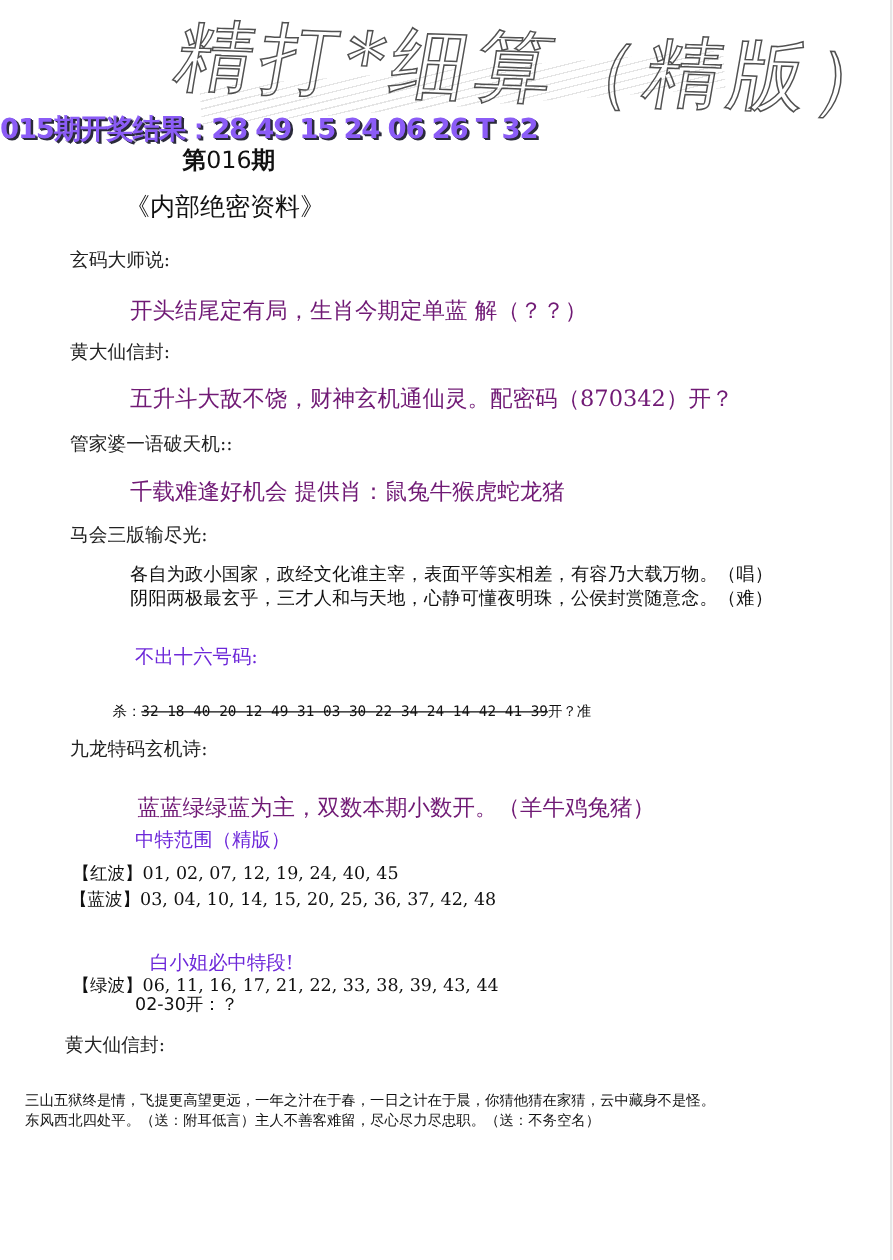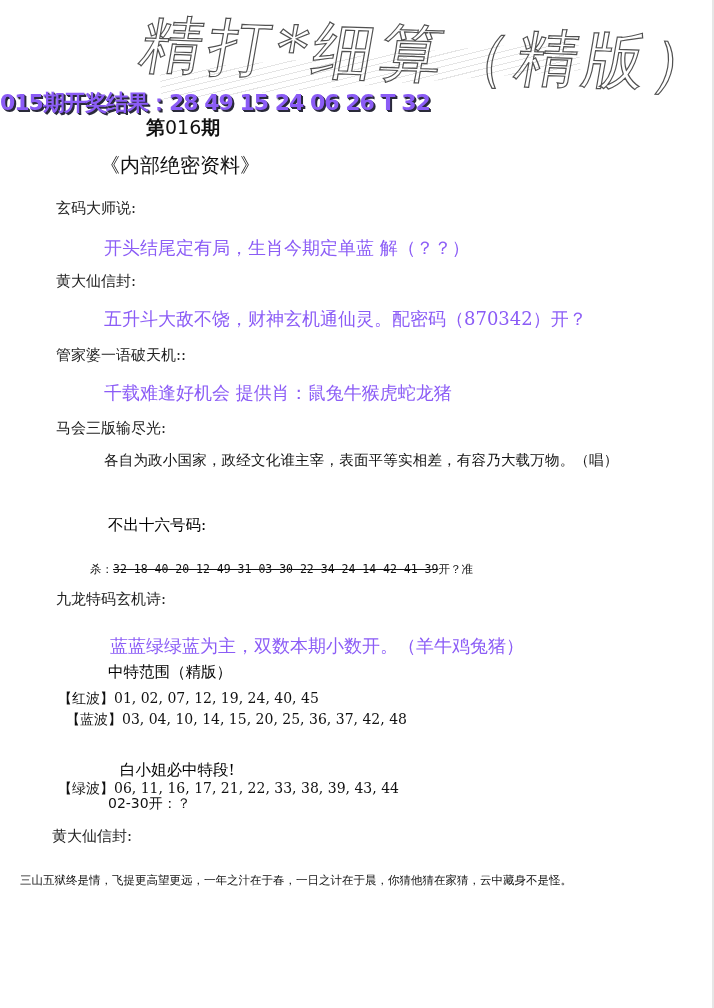--- a/index.html
+++ b/index.html
@@ -26,22 +26,22 @@
     .result {
       left: 0px; top: 88px; font-family: "DejaVu Sans", sans-serif; font-weight: bold;
       font-size: 22px; color: #8b5cf6; letter-spacing: -1px;
       text-shadow: 2px 2px 0 #2a2a3a, 1px 1px 0 #2a2a3a;
     }
     .issue { left: 146px; top: 115px; font-family: "DejaVu Sans", sans-serif; font-weight: bold; font-size: 19px; color: #111; }
     .issue .num { font-weight: normal; font-family: "DejaVu Sans", sans-serif; text-align: center; }
 
     .doc-title { left: 100px; top: 152px; font-size: 20px; }
     .label { font-size: 15px; color: #222; }
-    .big { font-size: 18px; color: #8b5cf6; }
-    .med { font-size: 15.5px; color: #000000; }
+    .big { font-size: 18px; color: #701a75; }
+    .med { font-size: 15.5px; color: #6d28d9; }
 
     .poem { left: 104px; top: 451px; font-family: "DejaVu Sans", sans-serif; font-size: 14.5px; line-height: 19px; letter-spacing: 0.2px; }
     .poem div { white-space: nowrap; }
 
     .kill { left: 90px; top: 562px; font-family: "DejaVu Sans Mono", monospace; font-size: 11.5px; color: #111; }
     .kill .nums { text-decoration: line-through; text-decoration-thickness: 1px; }
 
     .wave { font-size: 14px; font-family: "DejaVu Serif", serif; }
     .wave .tag { font-family: "DejaVu Sans", sans-serif; }
 
@@ -65,33 +65,35 @@
 
 <div class="abs label" style="left:56px; top:272px;">黄大仙信封:</div>
 <div class="abs big" style="left:104px; top:307px;">五升斗大敌不饶，财神玄机通仙灵。配密码（870342）开？</div>
 
 <div class="abs label" style="left:56px; top:346px;">管家婆一语破天机::</div>
 <div class="abs big" style="left:104px; top:381px;">千载难逢好机会 提供肖：鼠兔牛猴虎蛇龙猪</div>
 
 <div class="abs label" style="left:56px; top:419px;">马会三版输尽光:</div>
 <div class="abs poem">
   <div>各自为政小国家，政经文化谁主宰，表面平等实相差，有容乃大载万物。（唱）</div>
+  <div>阴阳两极最玄乎，三才人和与天地，心静可懂夜明珠，公侯封赏随意念。（难）</div>
 </div>
 <div class="abs med" style="left:108px; top:515px;">不出十六号码:</div>
 
 <div class="abs kill"><span>杀：</span><span class="nums">32 18 40 20 12 49 31 03 30 22 34 24 14 42 41 39</span><span>开？准</span></div>
 
 <div class="abs label" style="left:56px; top:590px;">九龙特码玄机诗:</div>
 <div class="abs big" style="left:110px; top:634px;">蓝蓝绿绿蓝为主，双数本期小数开。（羊牛鸡兔猪）</div>
 <div class="abs med" style="left:108px; top:662px;">中特范围（精版）</div>
 
 <div class="abs wave" style="left:58px; top:690px;"><span class="tag">【红波】</span><span>01, 02, 07, 12, 19, 24, 40, 45</span></div>
-<div class="abs wave" style="left:66px; top:711px;"><span class="tag">【蓝波】</span><span>03, 04, 10, 14, 15, 20, 25, 36, 37, 42, 48</span></div>
+<div class="abs wave" style="left:56px; top:711px;"><span class="tag">【蓝波】</span><span>03, 04, 10, 14, 15, 20, 25, 36, 37, 42, 48</span></div>
 <div class="abs wave" style="left:58px; top:732px;margin-top:48px;"><span class="tag">【绿波】</span><span>06, 11, 16, 17, 21, 22, 33, 38, 39, 43, 44</span></div>
 
 <div class="abs med" style="left:120px; top:760px;">白小姐必中特段!</div>
 <div class="abs" style="left:108px; top:795px; font-family:'DejaVu Sans', sans-serif; font-size:14px;">02-30开：？</div>
 
 <div class="abs label" style="left:52px; top:827px;">黄大仙信封:</div>
 
 <div class="abs footer">
   <div>三山五狱终是情，飞提更高望更远，一年之汁在于春，一日之计在于晨，你猜他猜在家猜，云中藏身不是怪。</div>
+  <div>东风西北四处平。（送：附耳低言）主人不善客难留，尽心尽力尽忠职。（送：不务空名）</div>
 </div>
 
 </body></html>

